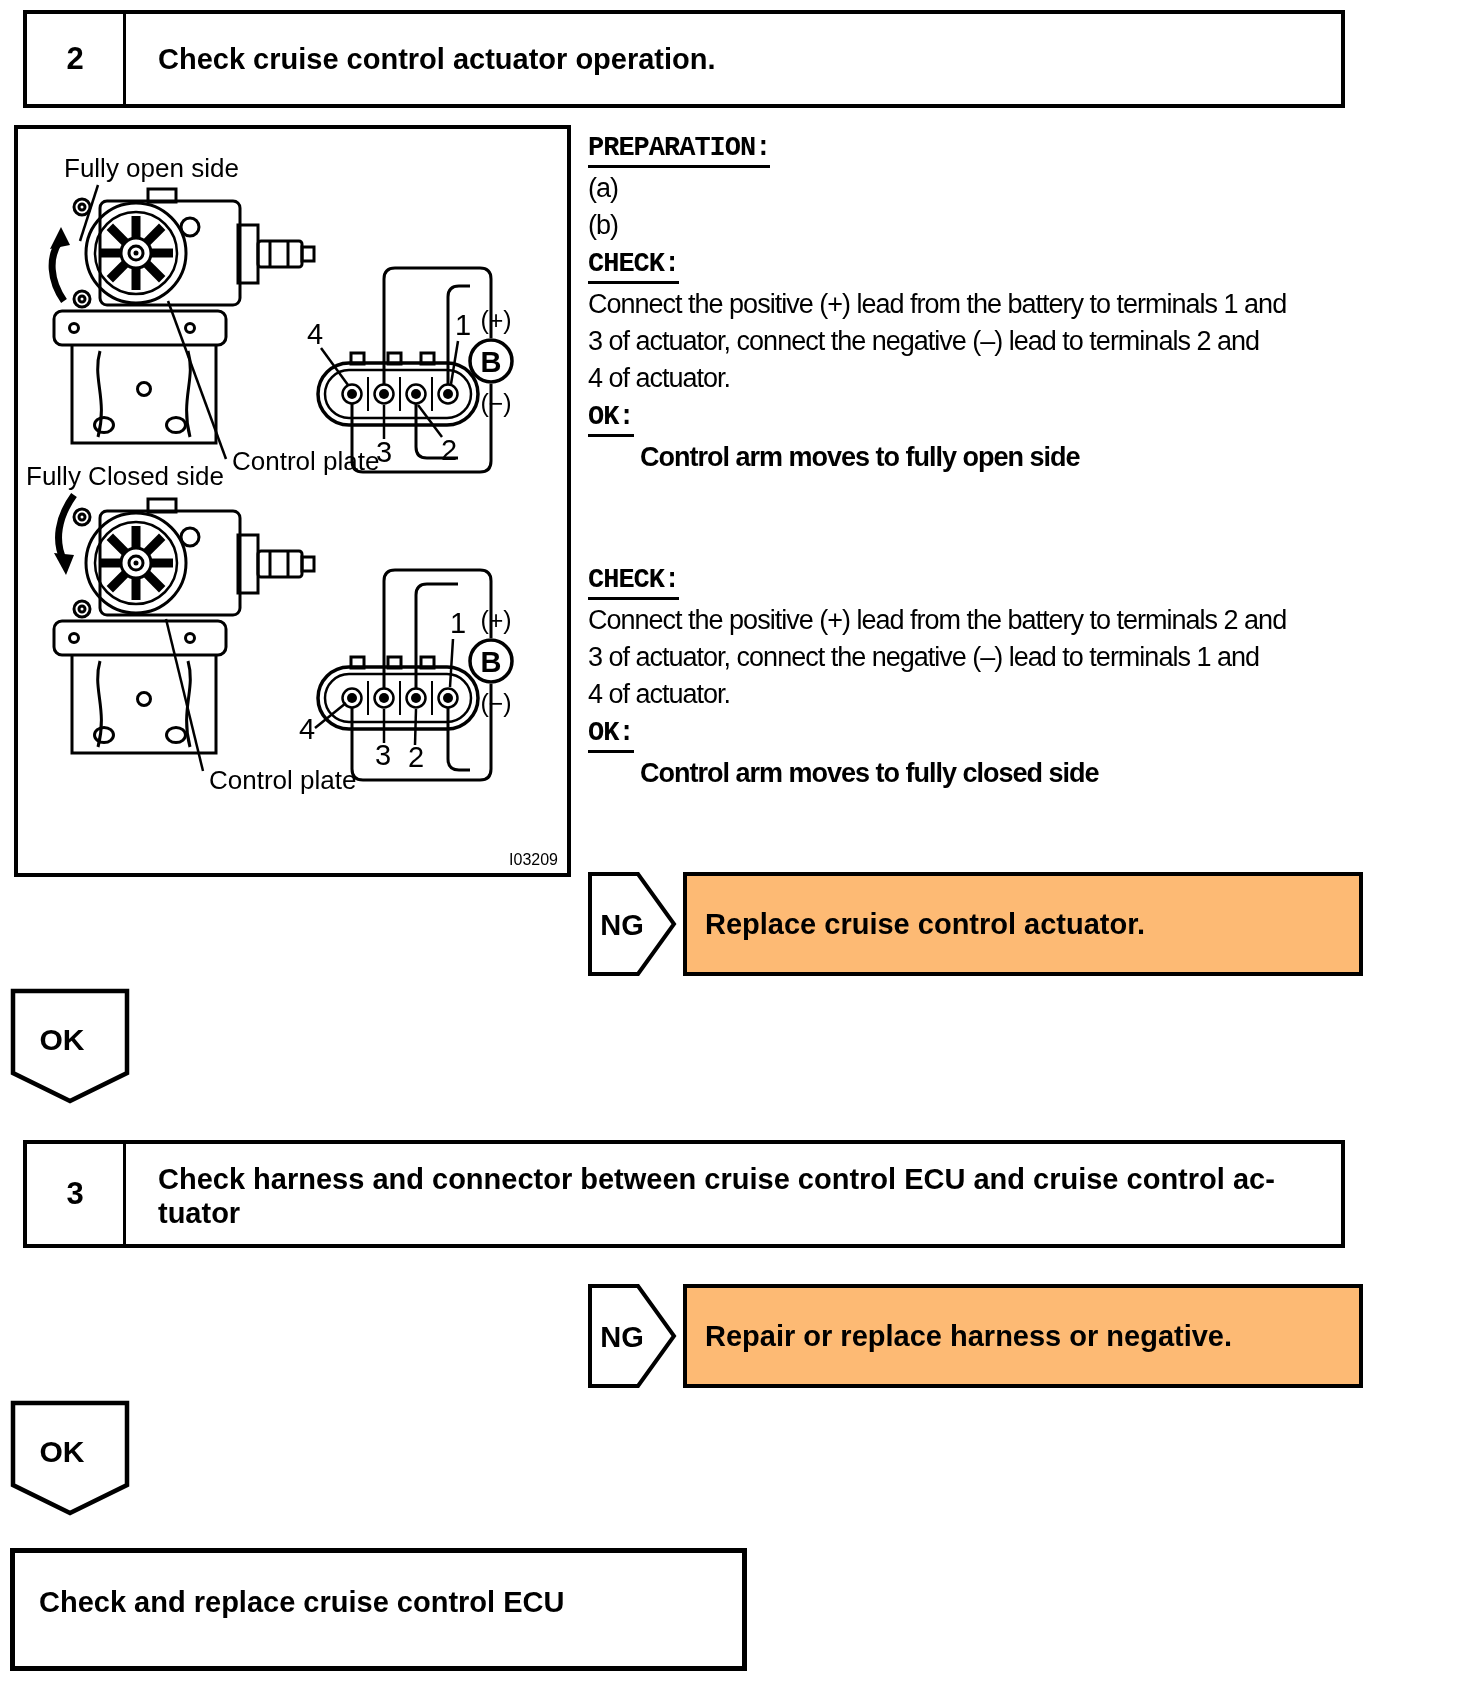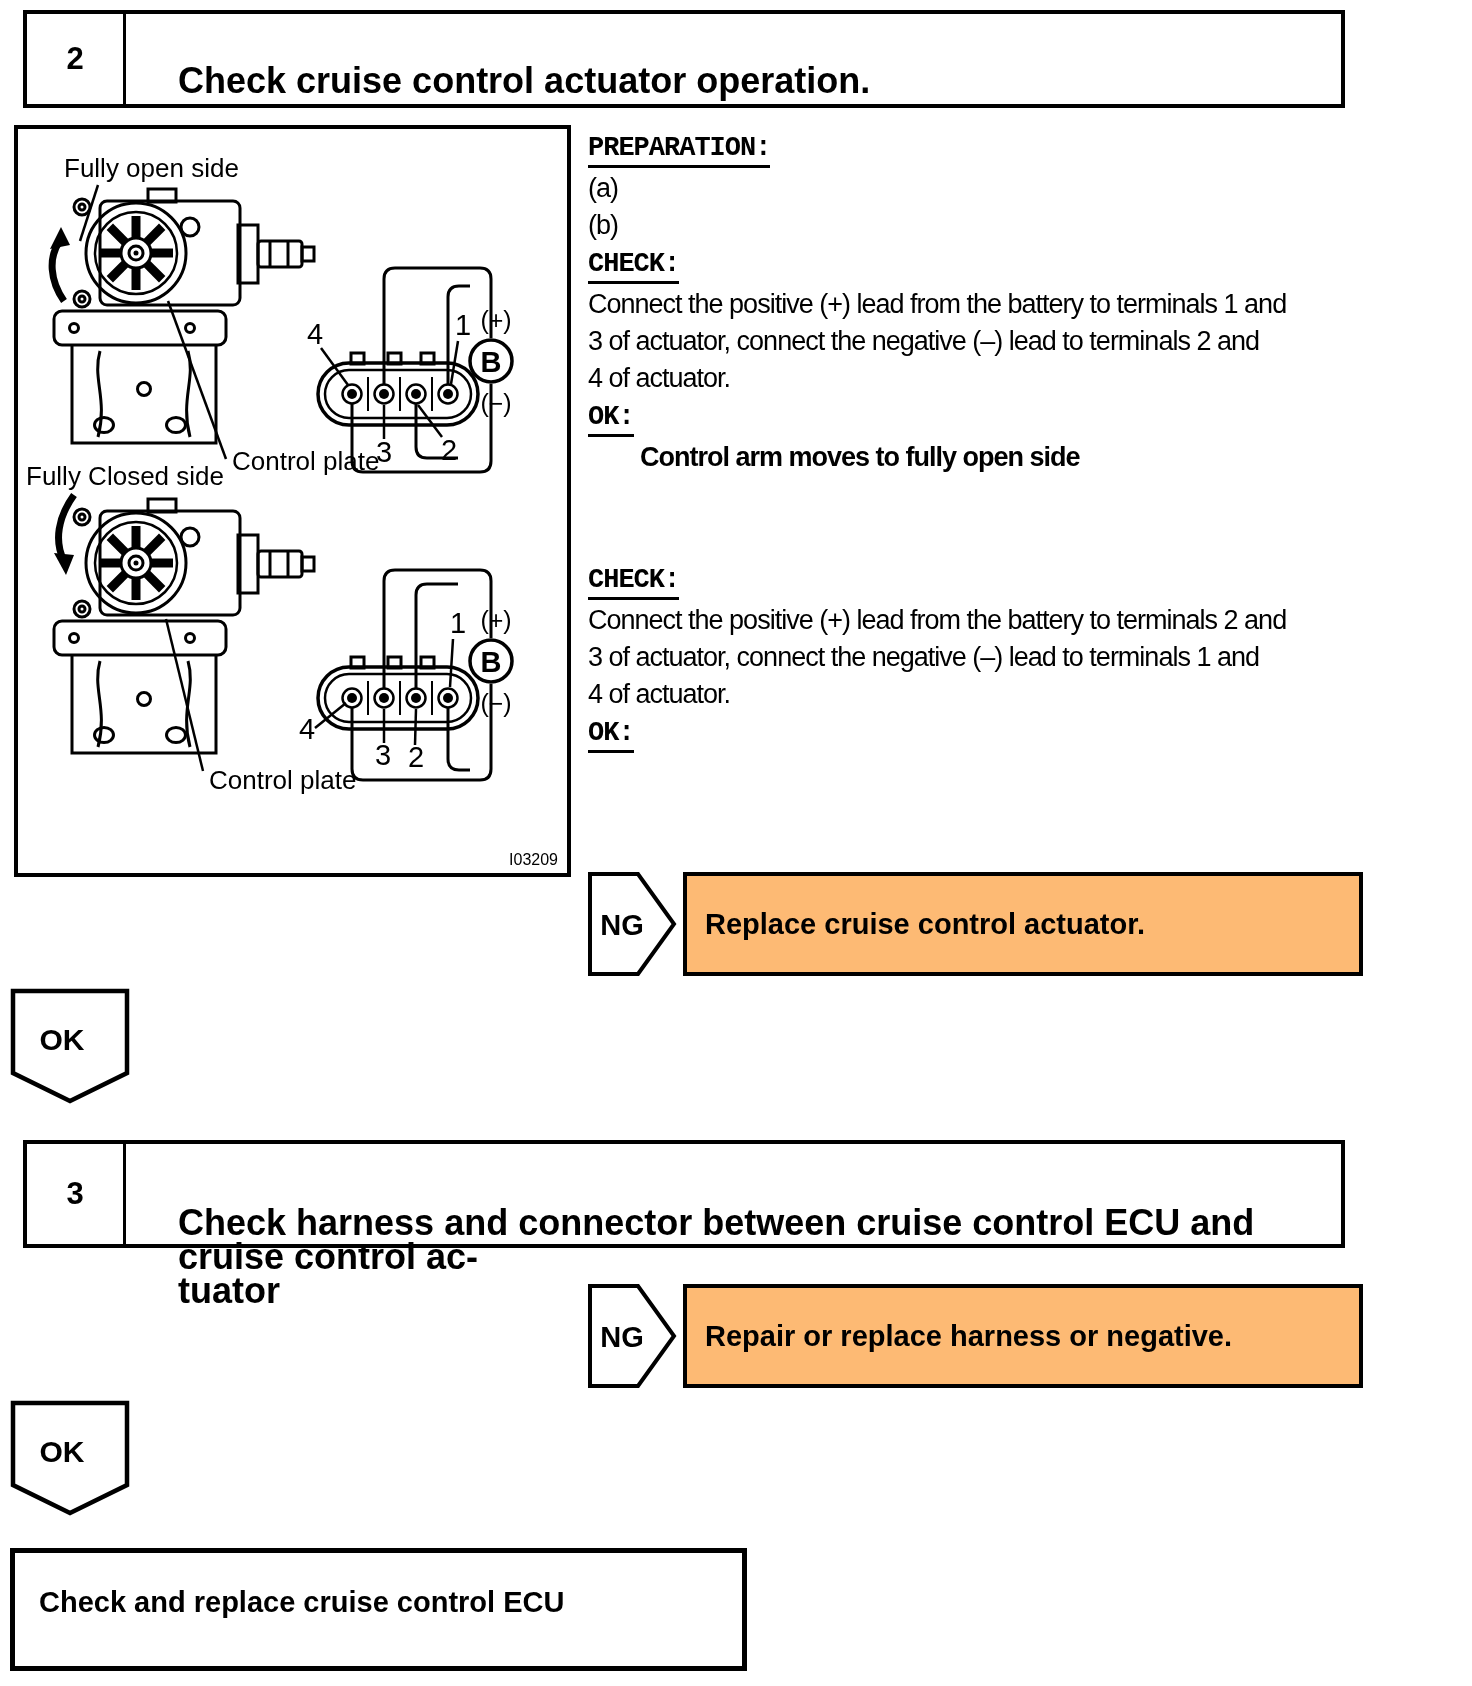--- a/index.html
+++ b/index.html
@@ -5,21 +5,21 @@
   html,body{margin:0;padding:0;background:#fff;}
   body{width:1472px;height:1686px;position:relative;overflow:hidden;
        font-family:"Liberation Sans",sans-serif;color:#000;}
   .abs{position:absolute;}
 
   
   .stepbox{border:4px solid #000;background:#fff;display:flex;}
   .stepnum{width:96px;border-right:3px solid #000;display:flex;align-items:center;justify-content:center;
            font-weight:bold;font-size:31px;}
   .steptitle{flex:1;display:flex;flex-direction:column;justify-content:center;
-             font-weight:bold;font-size:36px;padding-left:52px;line-height:34px;white-space:pre-line;margin-top:44px;}
+             font-weight:bold;font-size:29px;padding-left:32px;line-height:34px;white-space:pre-line;}
 
   
   .proc{width:770px;font-size:27px;letter-spacing:-1px;line-height:37px;}
   .h-ul{font-weight:bold;display:inline-block;border-bottom:3px solid #000;padding-bottom:1px;line-height:31px;margin-bottom:2px;font-family:Liberation Mono, monospace;}
   .prep-row{display:flex;}
   .prep-marker{width:58px;flex:0 0 58px;}
   .chk-line{white-space:nowrap;}
   .result{font-weight:bold;padding-left:52px;}
 
   
@@ -209,20 +209,21 @@
   <div><span class="h-ul">OK:</span></div>
   <div class="result">Control arm moves to fully open side</div>
 </div>
 
 <div class="abs proc" style="left:588px;top:560px;">
   <div><span class="h-ul">CHECK:</span></div>
   <div class="chk-line">Connect the positive (+) lead from the battery to terminals 2 and</div>
   <div class="chk-line">3 of actuator, connect the negative (–) lead to terminals 1 and</div>
   <div class="chk-line">4 of actuator.</div>
   <div><span class="h-ul">OK:</span></div>
+  <div class="result">Control arm moves to fully closed side</div>
 </div>
 
 <div class="abs" style="left:588px;top:872px;width:90px;height:104px;">
   <svg width="90" height="104" viewBox="0 0 90 104">
     <polygon points="2,2 50,2 86,52 50,102 2,102" fill="#fff" stroke="#000" stroke-width="4"></polygon>
     <text x="34" y="63" text-anchor="middle" style="font-weight:bold;font-size:29px;">NG</text>
   </svg>
 </div>
 <div class="abs ng-action" style="left:683px;top:872px;width:654px;height:96px;">
   <span>Replace cruise control actuator.</span>

